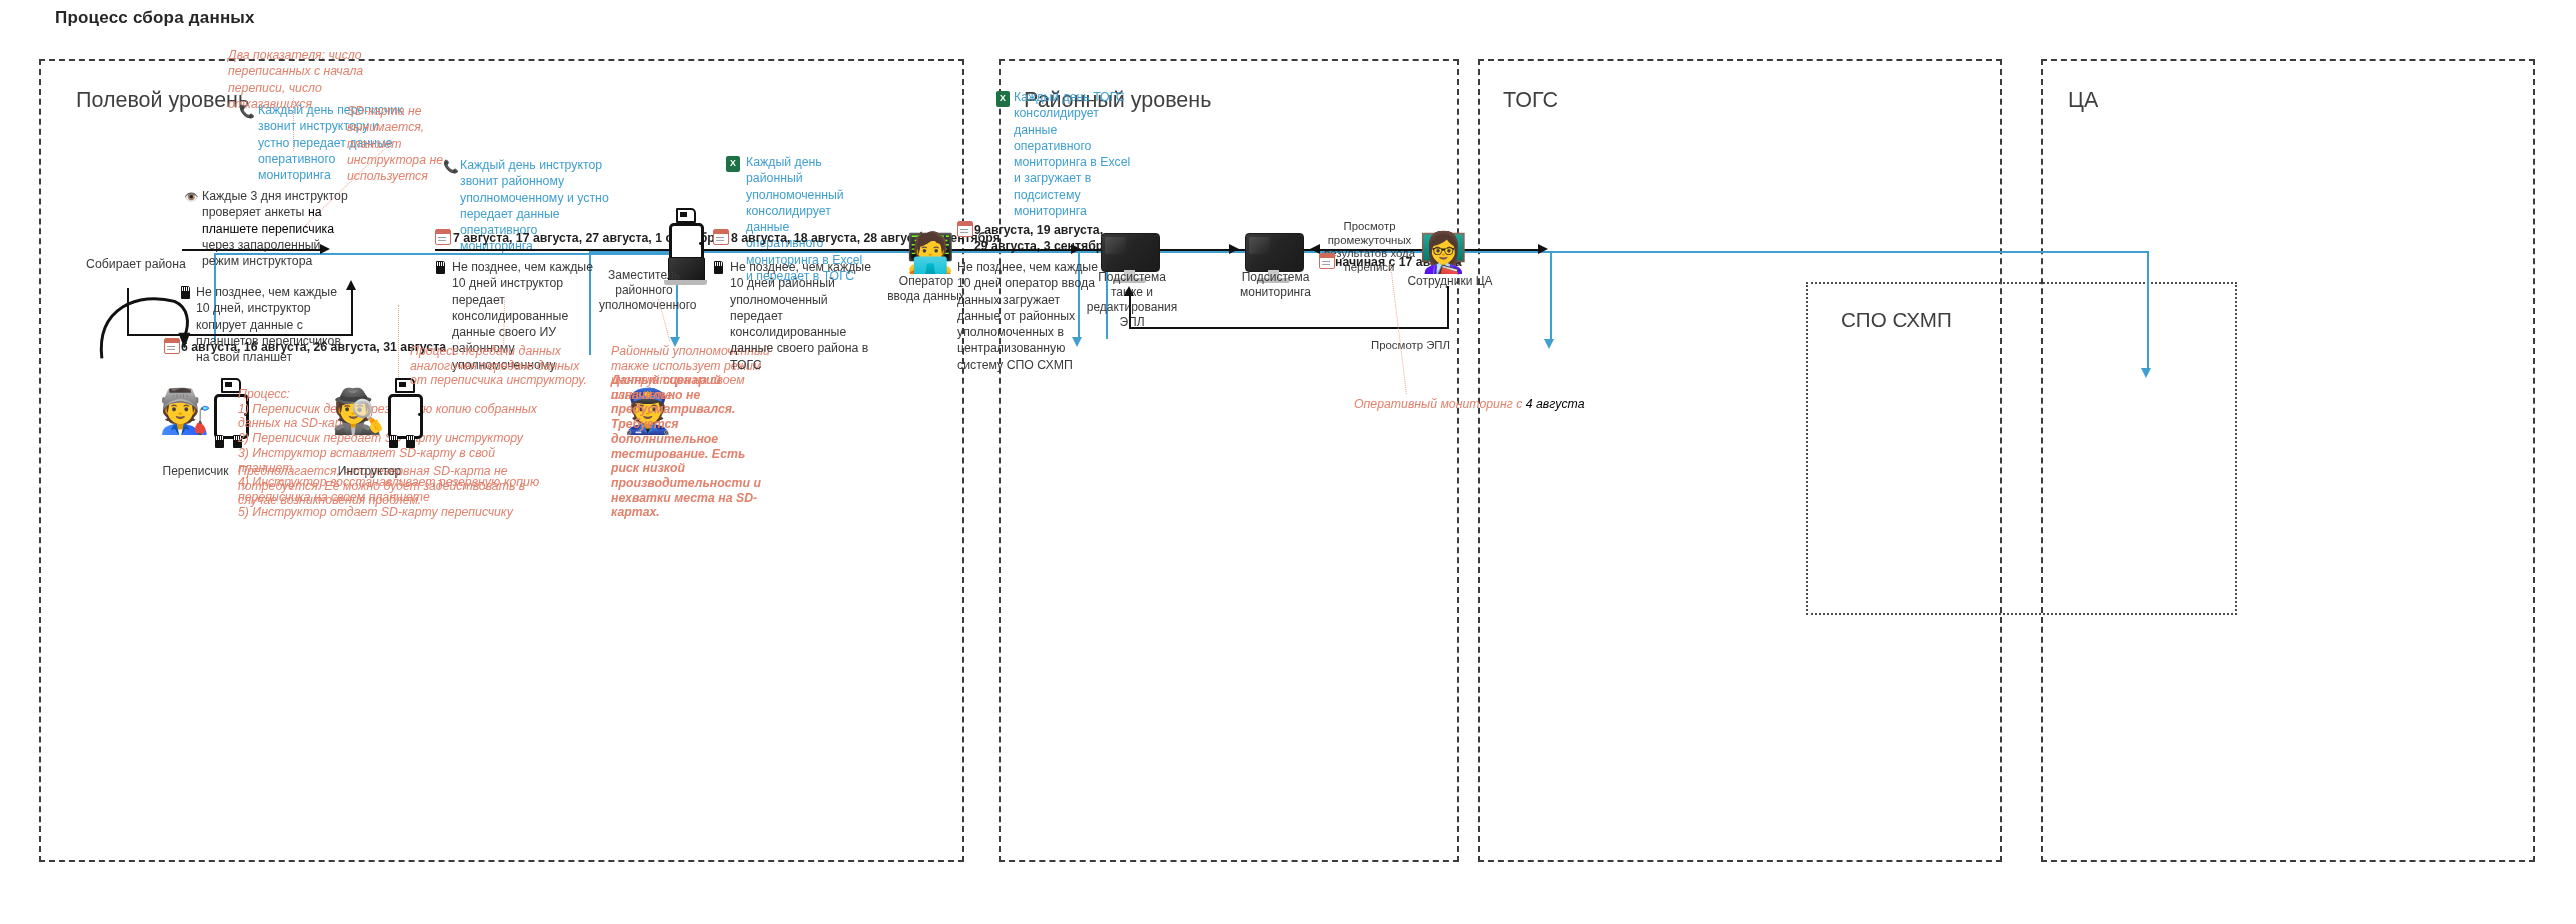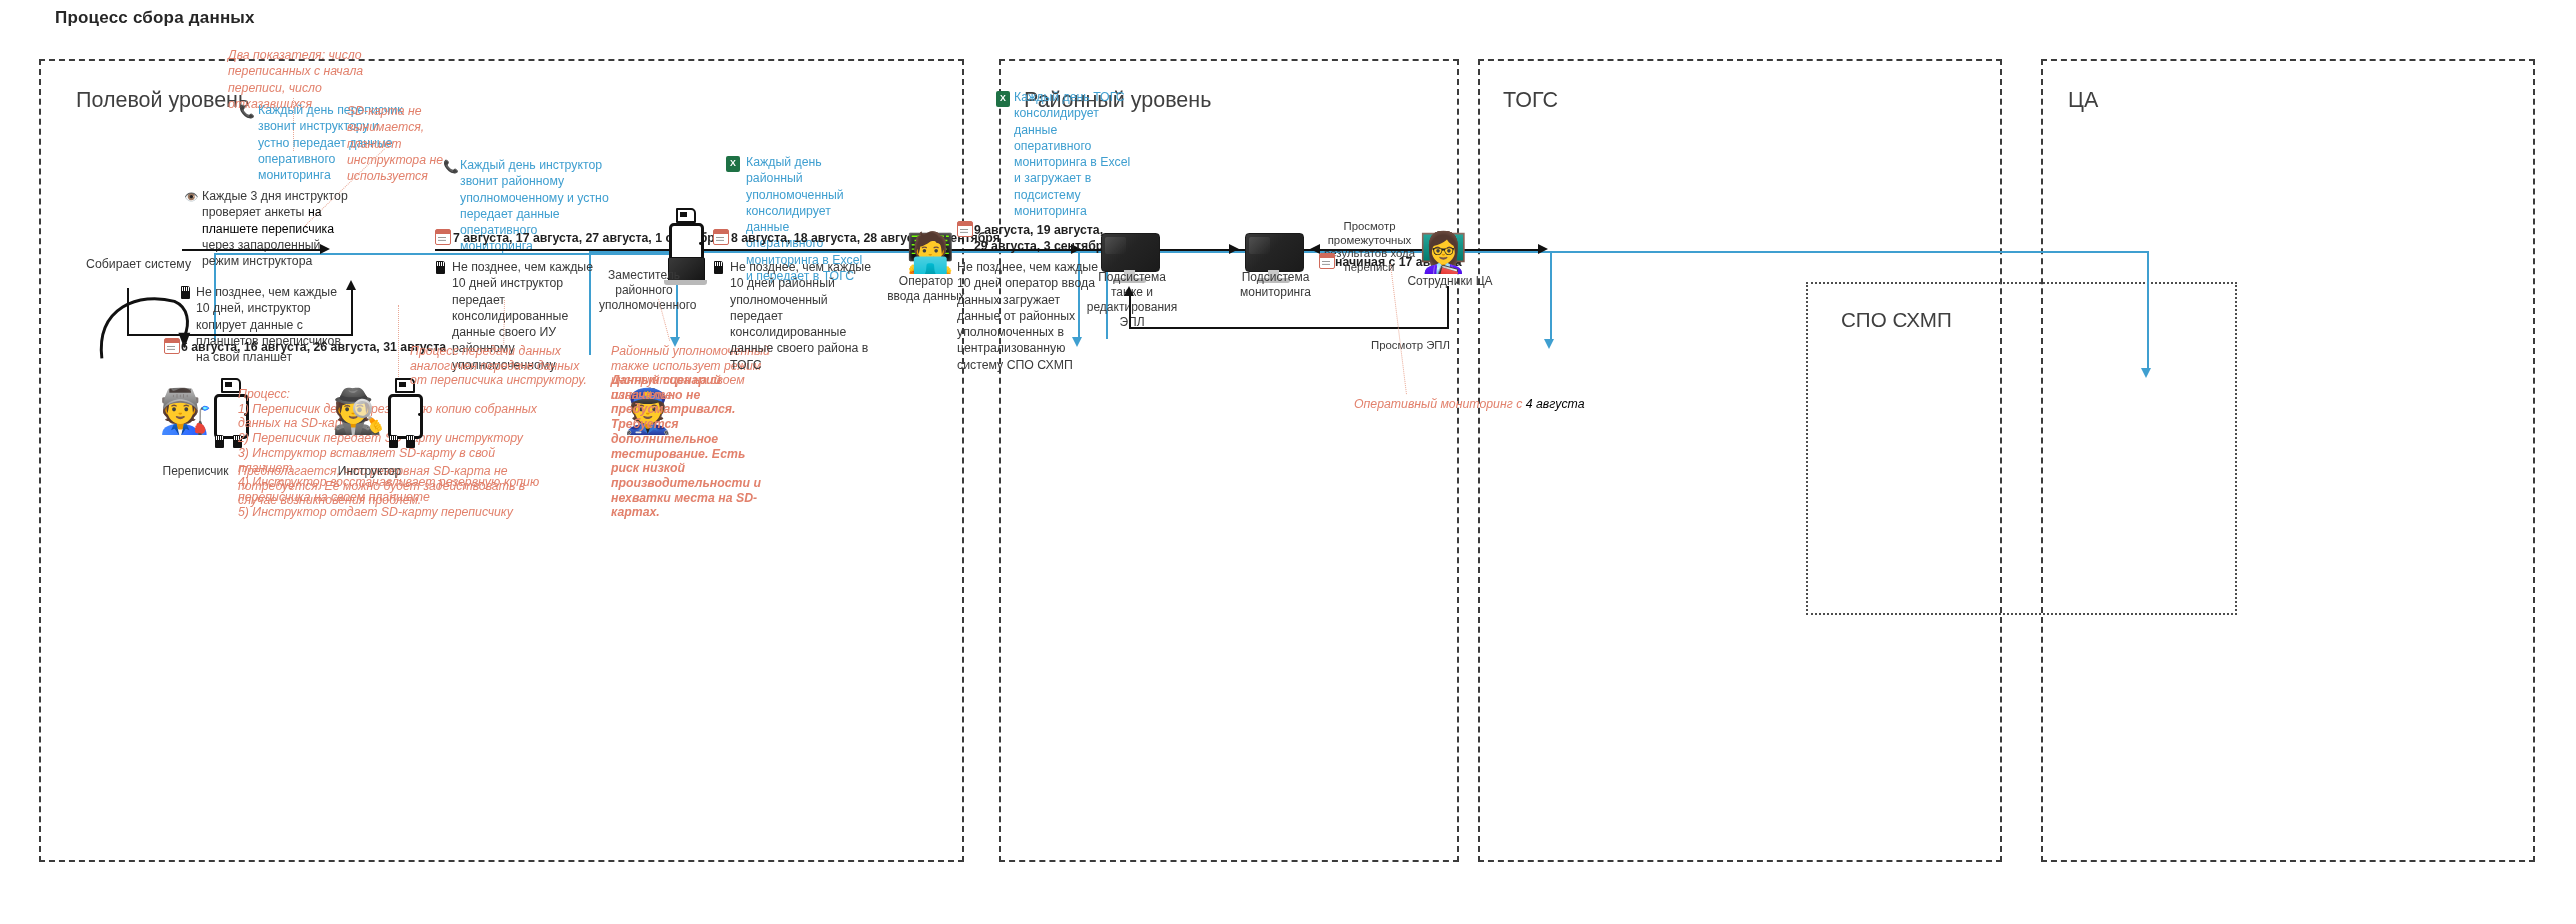--- a/index.html
+++ b/index.html
@@ -97,21 +97,21 @@
 <div class="vline blue abs" style="left:1078px;top:251px;height:88px;"></div>
 <div class="arrow-d blue abs" style="left:1072px;top:337px;"></div>
 <div class="hline blue abs" style="left:1078px;top:251px;width:474px;"></div>
 <div class="vline blue abs" style="left:1106px;top:251px;height:88px;"></div>
 <div class="vline blue abs" style="left:1550px;top:251px;height:90px;"></div>
 <div class="arrow-d blue abs" style="left:1544px;top:339px;"></div>
 <div class="hline blue abs" style="left:1550px;top:251px;width:599px;"></div>
 <div class="vline blue abs" style="left:2147px;top:251px;height:119px;"></div>
 <div class="arrow-d blue abs" style="left:2141px;top:368px;"></div>
 
-<div class="txt abs" style="left:86px;top:256px;width:137px;">Собирает систему</div>
+<div class="txt abs" style="left:86px;top:256px;width:137px;">Собирает района</div>
 
 <svg class="abs" style="left:94px;top:272px;" width="108" height="108" viewBox="0 0 110 110">
   <path d="M8 88 C2 36, 46 20, 82 30 C96 36, 98 52, 92 66" fill="none" stroke="#111" stroke-width="3"></path>
   <polygon points="92,78 86,62 98,62" fill="#111"></polygon>
 </svg>
 
 <div class="emoji" style="left:159px;top:390px;font-size:43px;">🧑‍🏭</div>
 <div class="simcard" style="left:221px;top:378px;"></div>
 <div class="tablet" style="left:214px;top:394px;">
     <span class="dot"></span>

